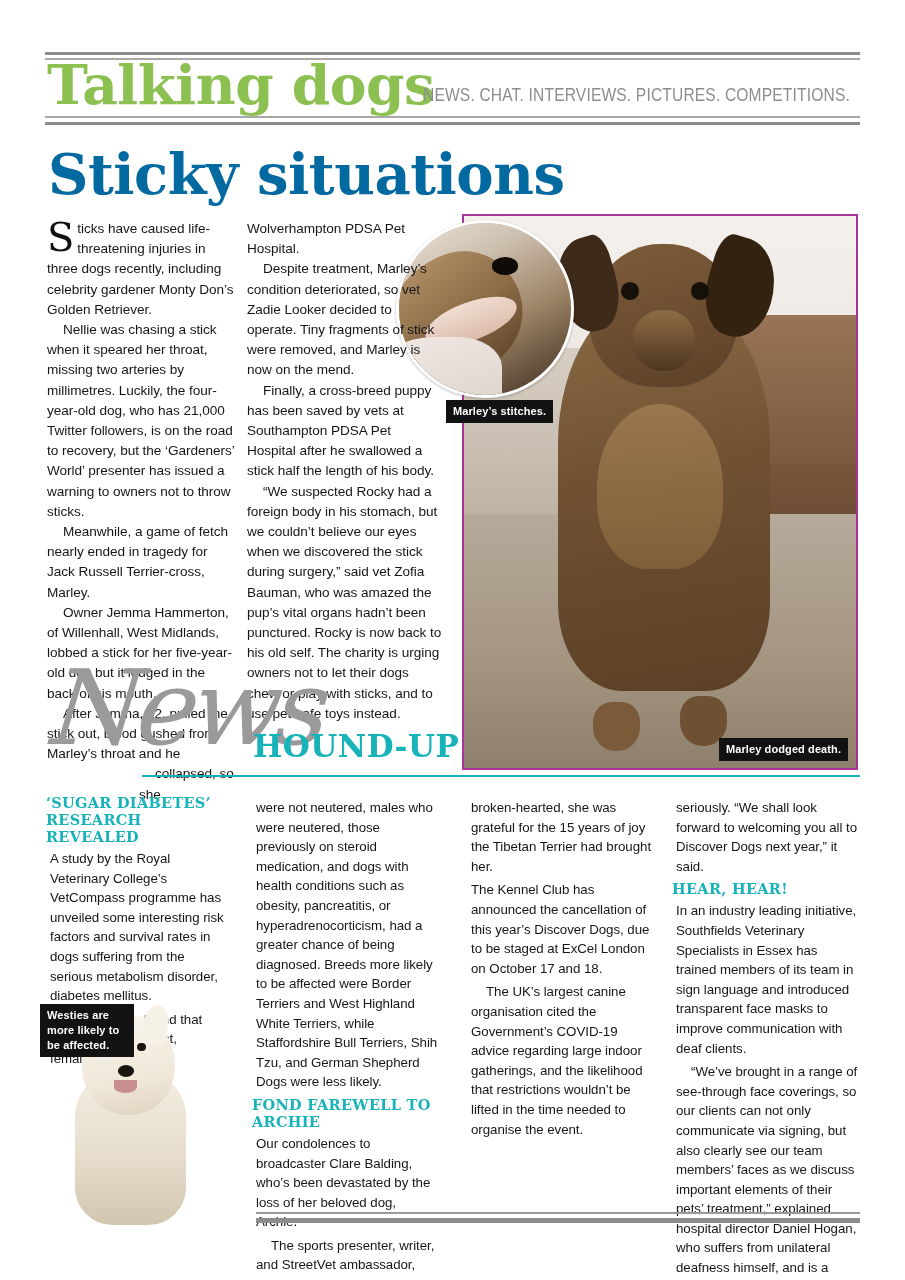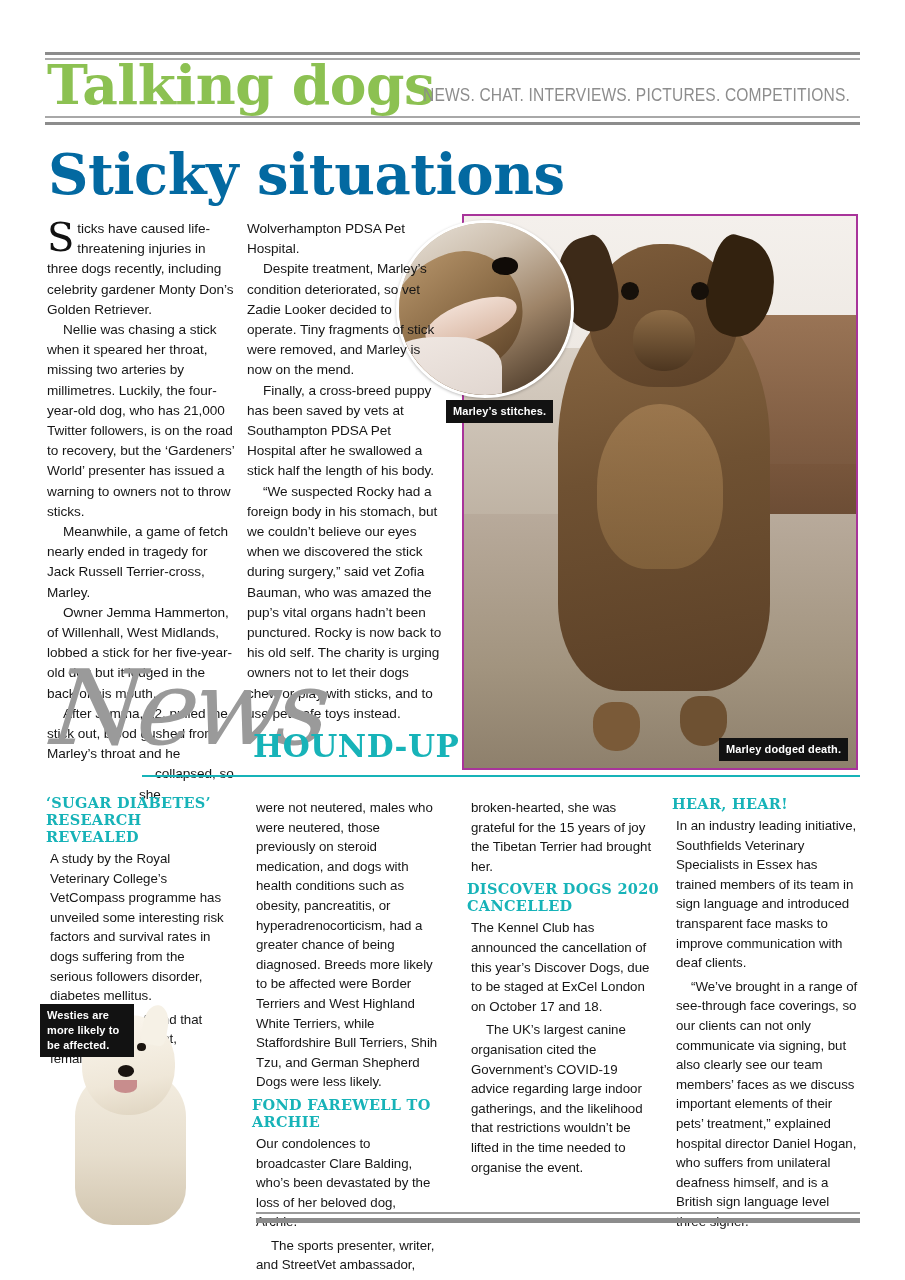--- a/index.html
+++ b/index.html
@@ -441,21 +441,21 @@
   <p>Finally, a cross-breed puppy has been saved by vets at Southampton PDSA Pet Hospital after he swallowed a stick half the length of his body.</p>
   <p>“We suspected Rocky had a foreign body in his stomach, but we couldn’t believe our eyes when we discovered the stick during surgery,” said vet Zofia Bauman, who was amazed the pup’s vital organs hadn’t been punctured. Rocky is now back to his old self. The charity is urging owners not to let their dogs chew or play with sticks, and to use pet-safe toys instead.</p>
 </div>
 
 <div class="news-script">News</div>
 <div class="houndup">HOUND-UP</div>
 <div class="teal-rule"></div>
 
 <div class="ncol ncol1">
   <h3>‘SUGAR DIABETES’ RESEARCH REVEALED</h3>
-  <p class="first">A study by the Royal Veterinary College’s VetCompass programme has unveiled some interesting risk factors and survival rates in dogs suffering from the serious followers disorder, diabetes mellitus.</p>
+  <p class="first">A study by the Royal Veterinary College’s VetCompass programme has unveiled some interesting risk factors and survival rates in dogs suffering from the serious metabolism disorder, diabetes mellitus.</p>
   <p>Researchers found that dogs older than eight, females who</p>
 </div>
 
 <div class="westie-photo">
   <div class="w-body"></div>
   <div class="w-head"></div>
   <div class="w-ear-l"></div>
   <div class="w-ear-r"></div>
   <div class="w-eye-l"></div>
   <div class="w-eye-r"></div>
@@ -466,25 +466,25 @@
 
 <div class="ncol ncol2">
   <p class="first">were not neutered, males who were neutered, those previously on steroid medication, and dogs with health conditions such as obesity, pancreatitis, or hyperadrenocorticism, had a greater chance of being diagnosed. Breeds more likely to be affected were Border Terriers and West Highland White Terriers, while Staffordshire Bull Terriers, Shih Tzu, and German Shepherd Dogs were less likely.</p>
   <h3 class="spaced">FOND FAREWELL TO ARCHIE</h3>
   <p class="first">Our condolences to broadcaster Clare Balding, who’s been devastated by the loss of her beloved dog, Archie.</p>
   <p>The sports presenter, writer, and StreetVet ambassador, who announced the sad news on Twitter, said that despite being</p>
 </div>
 
 <div class="ncol ncol3">
   <p class="first">broken-hearted, she was grateful for the 15 years of joy the Tibetan Terrier had brought her.</p>
-  <h3 class="spaced">DISCOVER DOGS 2020 CANCELLED</h3>
   <p class="first">The Kennel Club has announced the cancellation of this year’s Discover Dogs, due to be staged at ExCel London on October 17 and 18.</p>
   <p>The UK’s largest canine organisation cited the Government’s COVID-19 advice regarding large indoor gatherings, and the likelihood that restrictions wouldn’t be lifted in the time needed to organise the event.</p>
 </div>
 
 <div class="ncol ncol4">
+  <p class="first">seriously. “We shall look forward to welcoming you all to Discover Dogs next year,” it said.</p>
   <h3 class="spaced">HEAR, HEAR!</h3>
   <p class="first">In an industry leading initiative, Southfields Veterinary Specialists in Essex has trained members of its team in sign language and introduced transparent face masks to improve communication with deaf clients.</p>
   <p>“We’ve brought in a range of see-through face coverings, so our clients can not only communicate via signing, but also clearly see our team members’ faces as we discuss important elements of their pets’ treatment,” explained hospital director Daniel Hogan, who suffers from unilateral deafness himself, and is a British sign language level three signer.</p>
 </div>
 
 <div class="rule-foot-1"></div>
 <div class="rule-foot-2"></div>
 
 </body></html>

